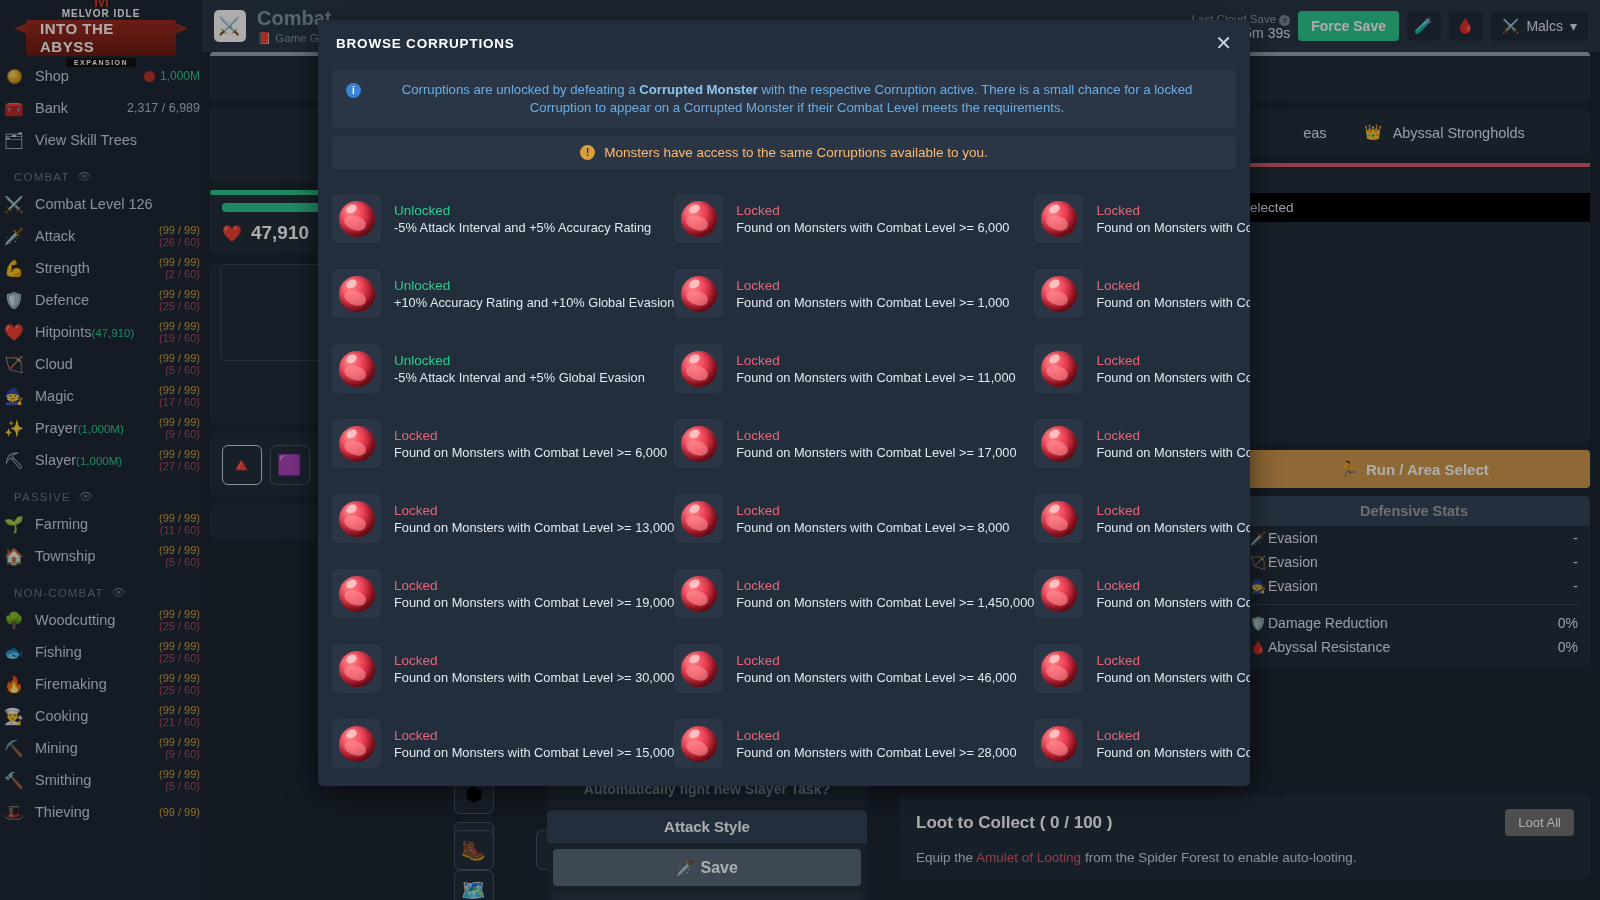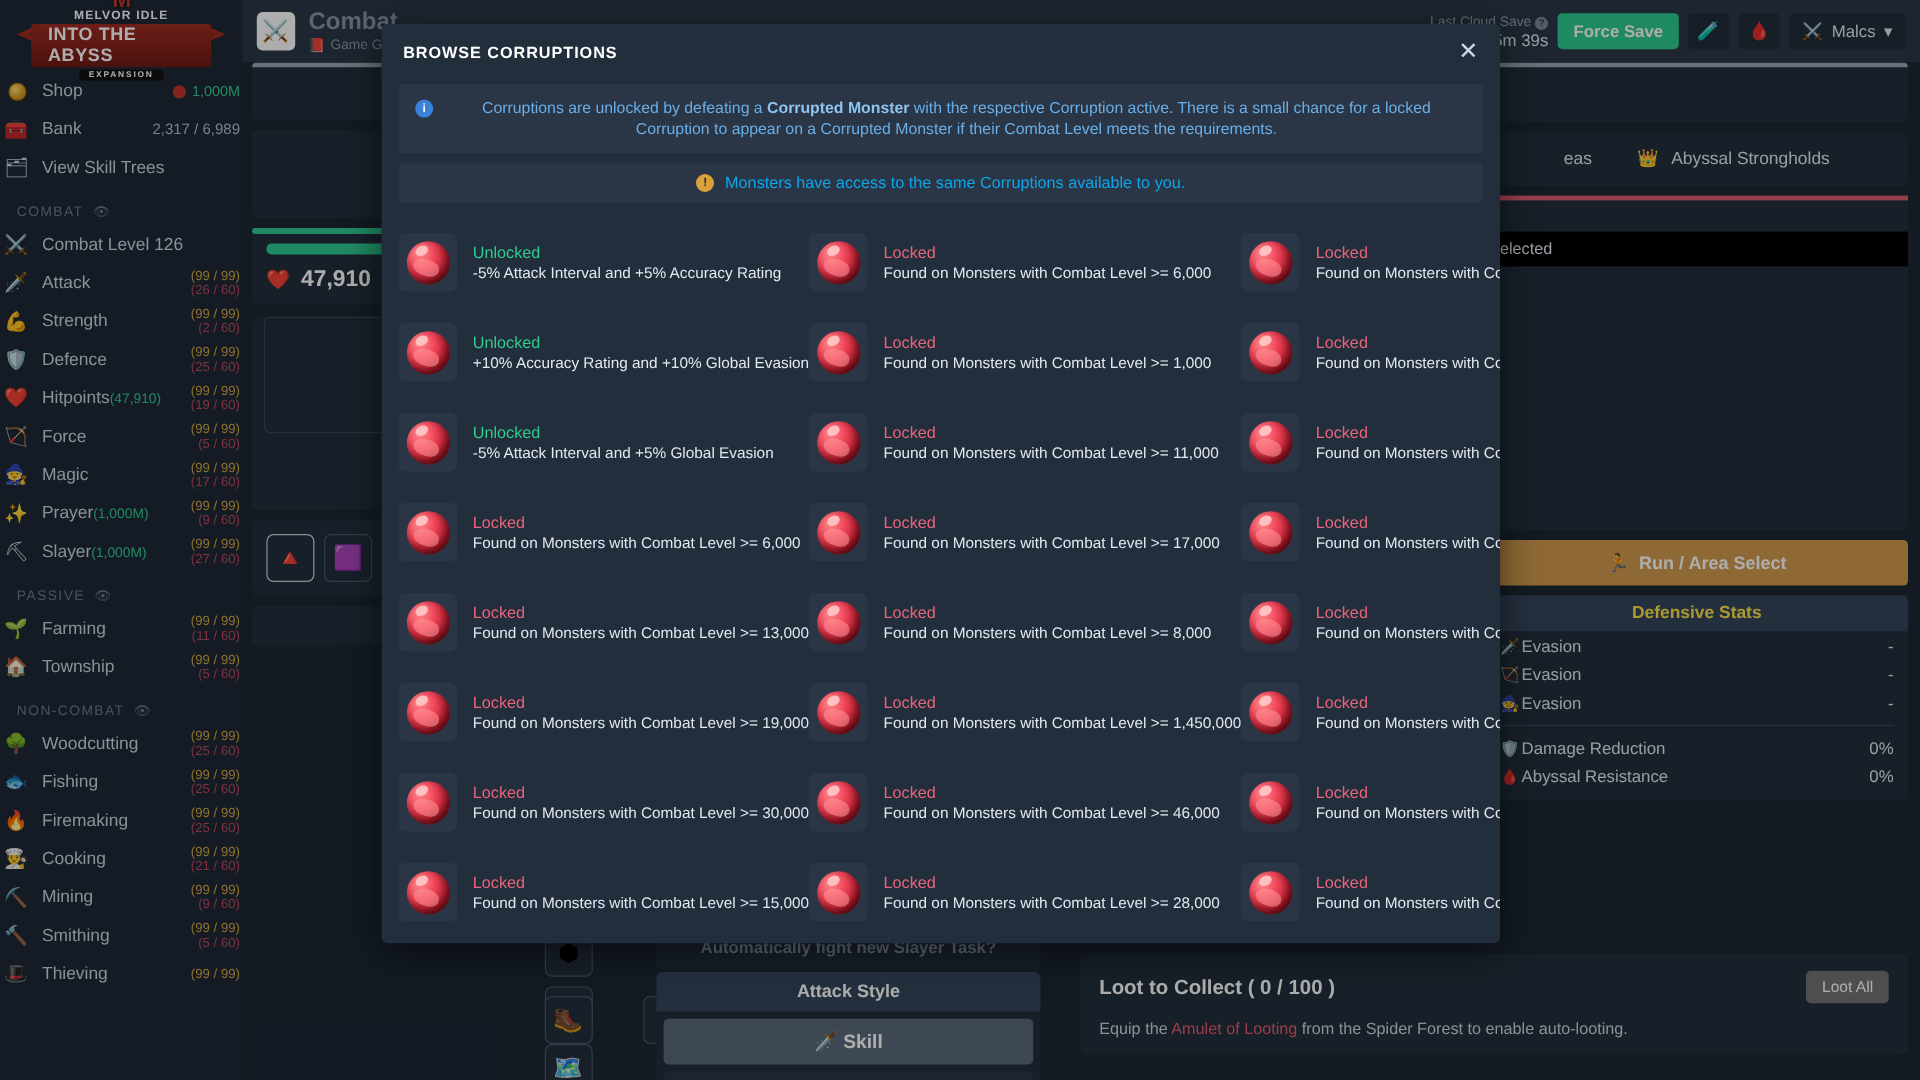--- a/index.html
+++ b/index.html
@@ -152,21 +152,21 @@
   .as-btn2 { background:#2a3645;border-radius:4px;margin:6px;height:20px; }
 
   .col-right { position:absolute; left:1036px; top:0; width:352px; }
   .crown-row { display:flex;align-items:center;gap:10px;justify-content:center;
     color:#e2e8f0;font-size:14.5px;padding:14px 0; }
   .atk-int { color:#e2e8f0;font-size:14px;text-align:center;padding:16px 0 14px 0; }
   .sel-bar { background:#000000;color:#e2e8f0;font-size:13.5px;padding:7px 12px; }
   .run-btn { background:#d19a4e;border-radius:4px;color:#fff;font-size:15px;font-weight:bold;
     text-align:center;padding:10px 0;cursor:pointer;display:flex;align-items:center;
     justify-content:center;gap:8px; }
-  .ds-head { background:#36465a;border-radius:5px 5px 0 0;text-align:center;color:#fde047;
+  .ds-head { background:#36465a;border-radius:5px 5px 0 0;text-align:center;color:#a3a3a3;
     font-size:14.5px;font-weight:bold;padding:7px 0; }
   .ds-row { display:flex;align-items:center;padding:4px 12px;color:#e2e8f0;font-size:14px; }
   .ds-row .ico { width:18px;font-size:13px; }
   .ds-row .lbl { flex:1; }
   .ds-row .val { color:#e2e8f0; }
   .ds-sep { height:1px;background:#3a4857;margin:6px 12px; }
 
   .loot-panel { position:absolute; left:900px; top:795px; width:690px; background:#222e3c;
     border-radius:6px; padding:14px 16px; }
   .loot-title { color:#fff;font-size:17px;font-weight:bold; }
@@ -203,21 +203,21 @@
   .alert-info .txt { color:#6aaee8;font-size:13.2px;line-height:18px;text-align:center;flex:1; }
   .alert-info .txt b { color:#8ec4f0; }
   .alert-warn {
     background:#2a3645;border-radius:4px;padding:9px 14px;margin-top:8px;
     display:flex;align-items:center;justify-content:center;gap:9px;
   }
   .alert-warn .bullet {
     width:15px;height:15px;border-radius:50%;background:#d9a03b;color:#222e3c;font-size:10px;
     font-weight:bold;text-align:center;line-height:15px;flex:0 0 15px;
   }
-  .alert-warn .txt { color:#0ea5e9;font-size:13.5px; }
+  .alert-warn .txt { color:#fdba74;font-size:13.5px; }
 
   .grid {
     display:grid; grid-template-columns: repeat(3, 1fr);
     row-gap: 0px; column-gap: 0px; margin-top: 12px;
   }
   .cell { display:flex; align-items:center; gap:13px; height:75px; }
   .orb-box {
     width:49px;height:49px;flex:0 0 49px;background:#2a3645;border-radius:6px;
     display:flex;align-items:center;justify-content:center; cursor:pointer;
   }
@@ -315,21 +315,21 @@
         <div class="side-row">
           <span class="side-ico">❤️</span>
           <span class="side-label"><span>Hitpoints</span><span class="suffix-green">(47,910)</span></span>
           <span class="side-lv">
             <span class="lv-a">(99 / 99)</span>
             <span class="lv-b">(19 / 60)</span>
           </span>
         </div>
         <div class="side-row">
           <span class="side-ico">🏹</span>
-          <span class="side-label"><span>Force</span></span>
+          <span class="side-label"><span>Cloud</span></span>
           <span class="side-lv">
             <span class="lv-a">(99 / 99)</span>
             <span class="lv-b">(5 / 60)</span>
           </span>
         </div>
         <div class="side-row">
           <span class="side-ico">🧙</span>
           <span class="side-label"><span>Magic</span></span>
           <span class="side-lv">
             <span class="lv-a">(99 / 99)</span>
@@ -518,21 +518,21 @@
     </div>
     <div style="position:absolute;left:352px;top:828px;color:#2ecc8f;font-size:26px">🔄</div>
     <div class="slot" style="position:absolute;left:432px;top:828px">🐾</div>
 
     <div class="col-mid">
       <div style="position:absolute;top:718px;left:0;width:320px" class="auto-slayer">Automatically fight new Slayer Task?</div>
       <div style="position:absolute;top:758px;left:0;width:320px;background:#222e3c;border-radius:5px">
         <div class="as-head">Attack Style</div>
         <div class="as-btn">
           <span>🗡️</span>
-          <span>Skill</span>
+          <span>Save</span>
         </div>
         <div class="as-btn2"></div>
       </div>
     </div>
 
     <div class="col-right">
       <div class="panel">
         <div class="panel-top-bar"></div>
         <div style="height:46px"></div>
       </div>

